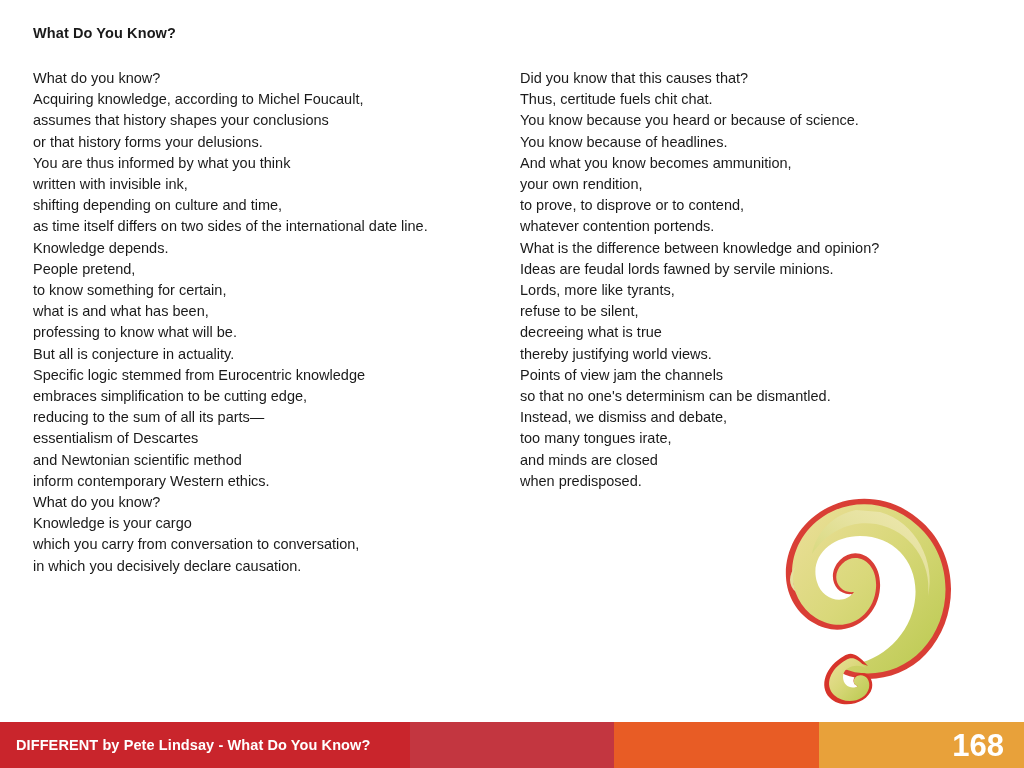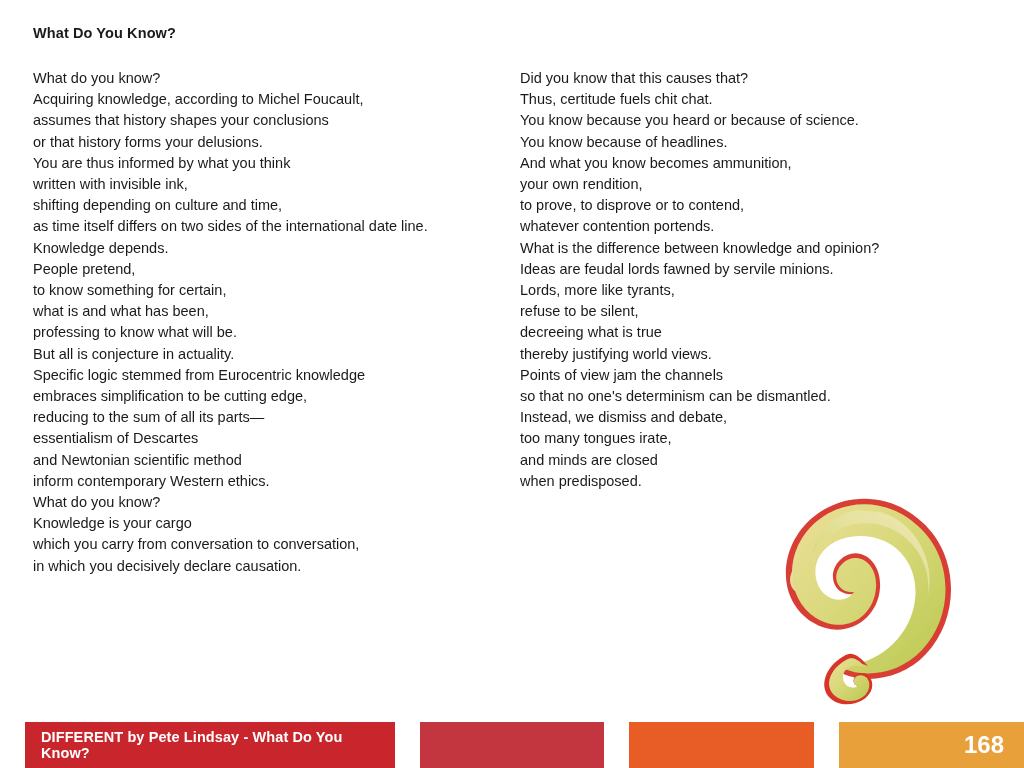--- a/index.html
+++ b/index.html
@@ -70,37 +70,36 @@
   .footer-bar {
     position: absolute;
     left: 0;
     right: 0;
     bottom: 0;
     height: 46px;
     display: flex;
   }
   .footer-seg {
     height: 100%;
-    margin-left: 25px;
   }
   .seg-1 { width: 40%; background: #c9252c; display: flex; align-items: center; }
   .seg-2 { width: 20%; background: #c33640; }
   .seg-3 { width: 20%; background: #e85c25; }
   .seg-4 { width: 20%; background: #e8a13a; display: flex; align-items: center; justify-content: flex-end; }
 
   .footer-caption {
     color: #ffffff;
     font-size: 14.5px;
     font-weight: bold;
     padding-left: 16px;
     letter-spacing: 0.1px;
   }
   .page-number {
     color: #ffffff;
-    font-size: 24px;
+    font-size: 31px;
     font-weight: bold;
     padding-right: 20px;
     line-height: 1;
   }
 </style>
 </head>
 <body>
 
 <div class="page">
 

